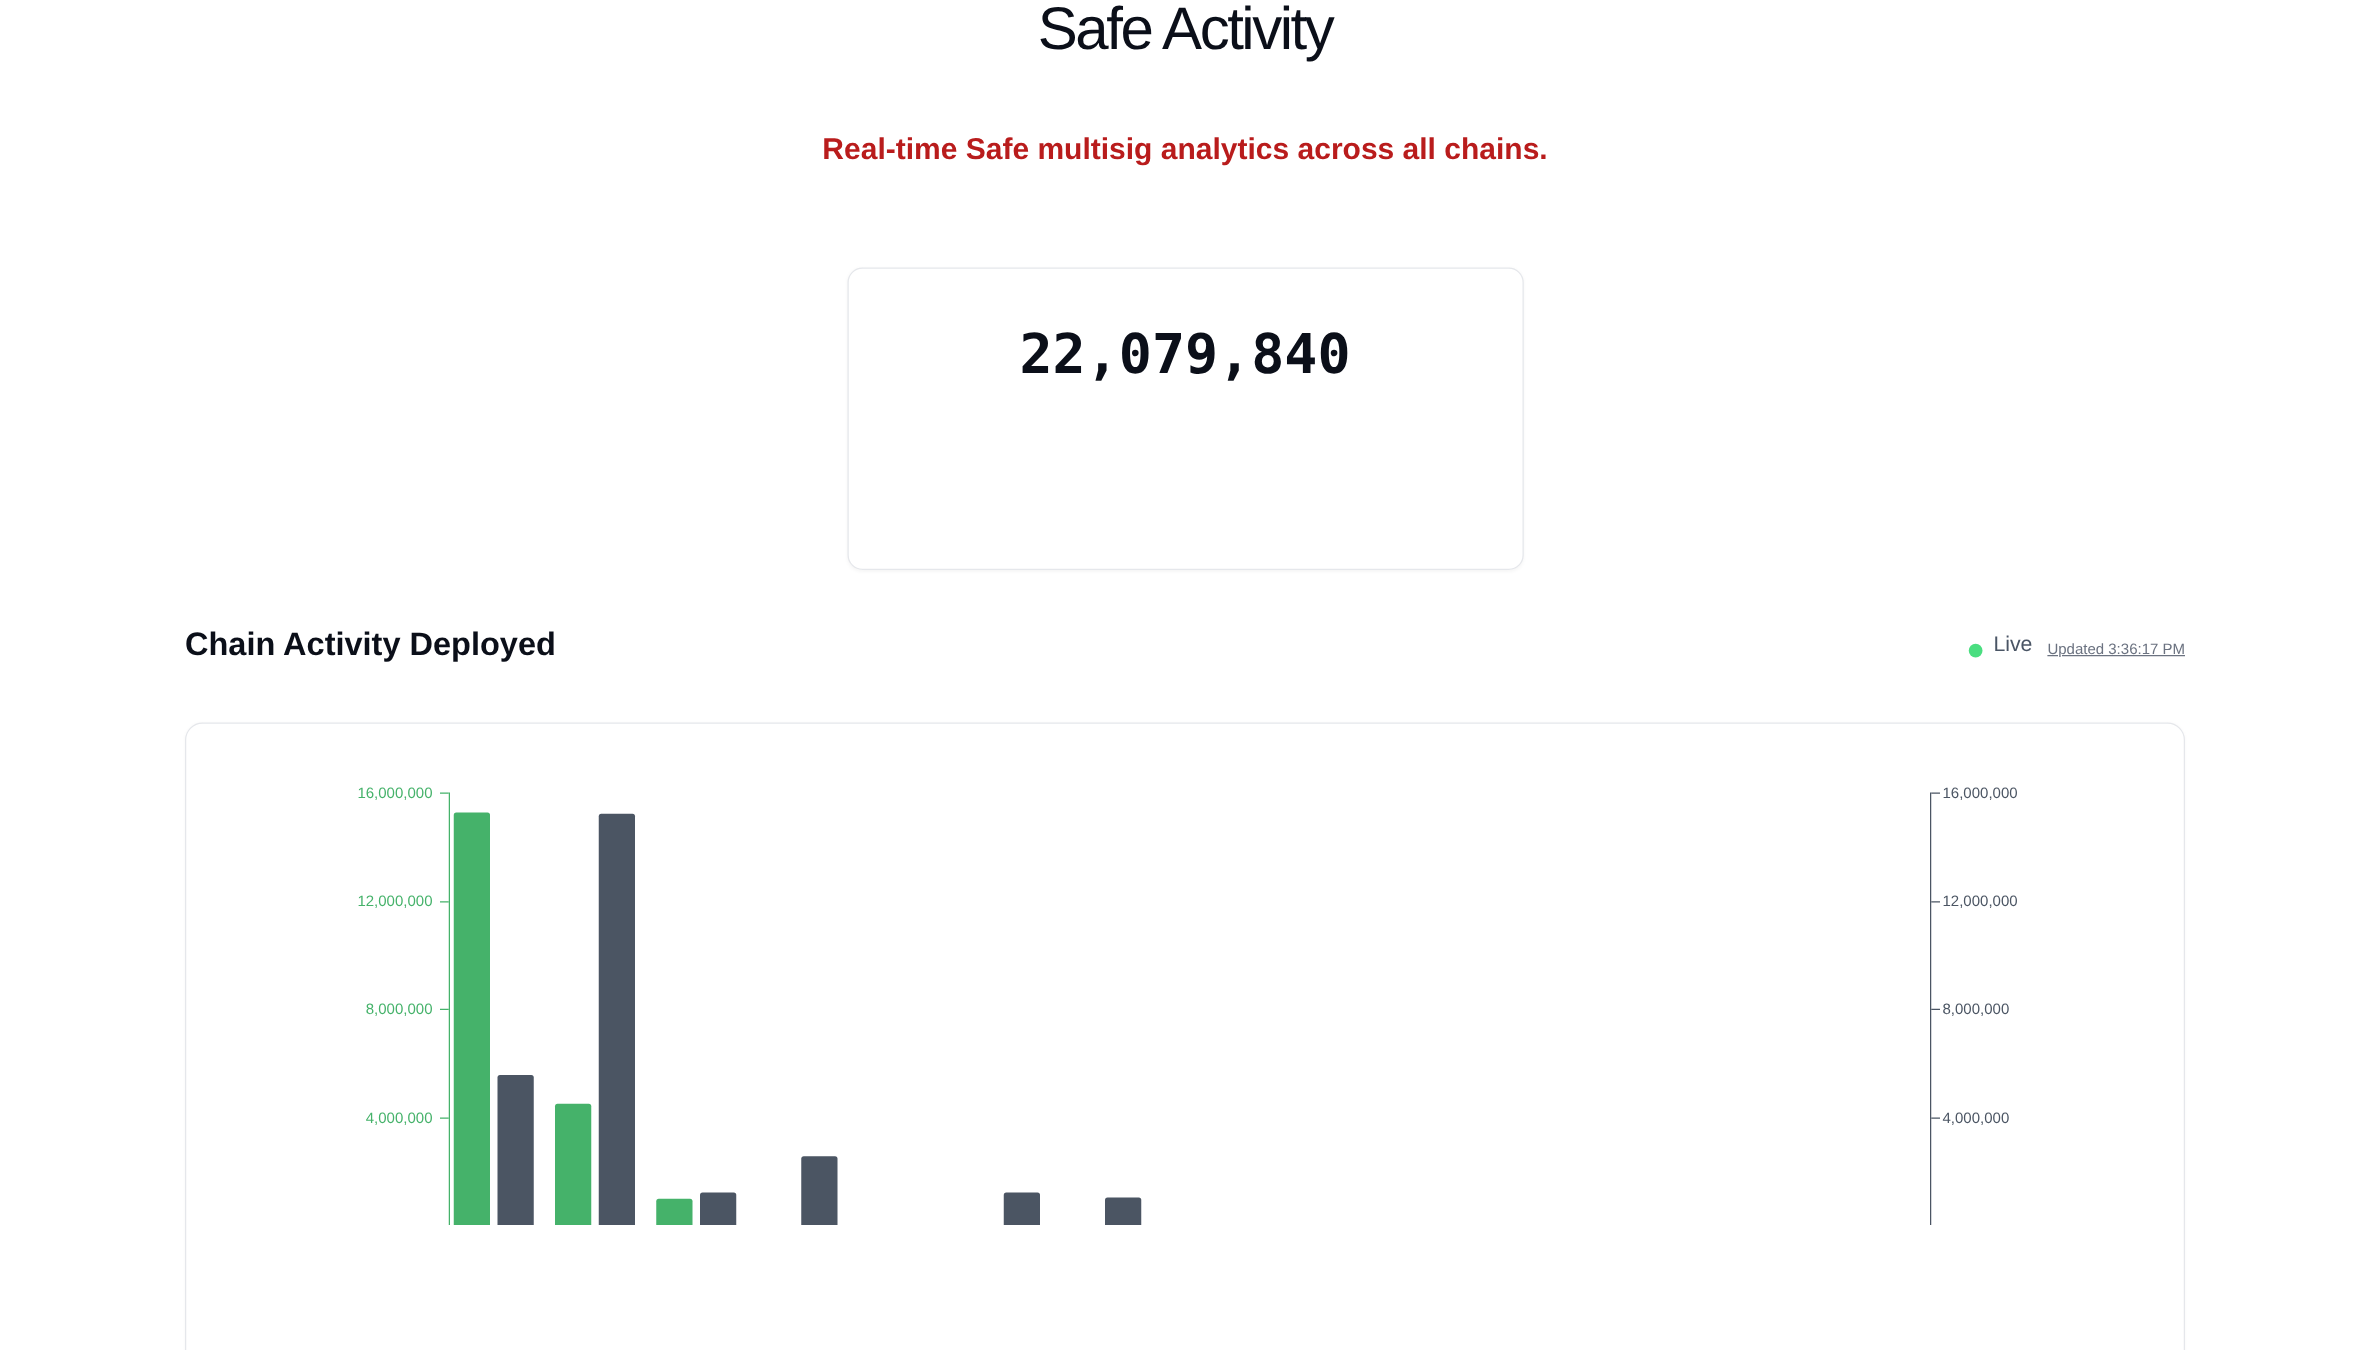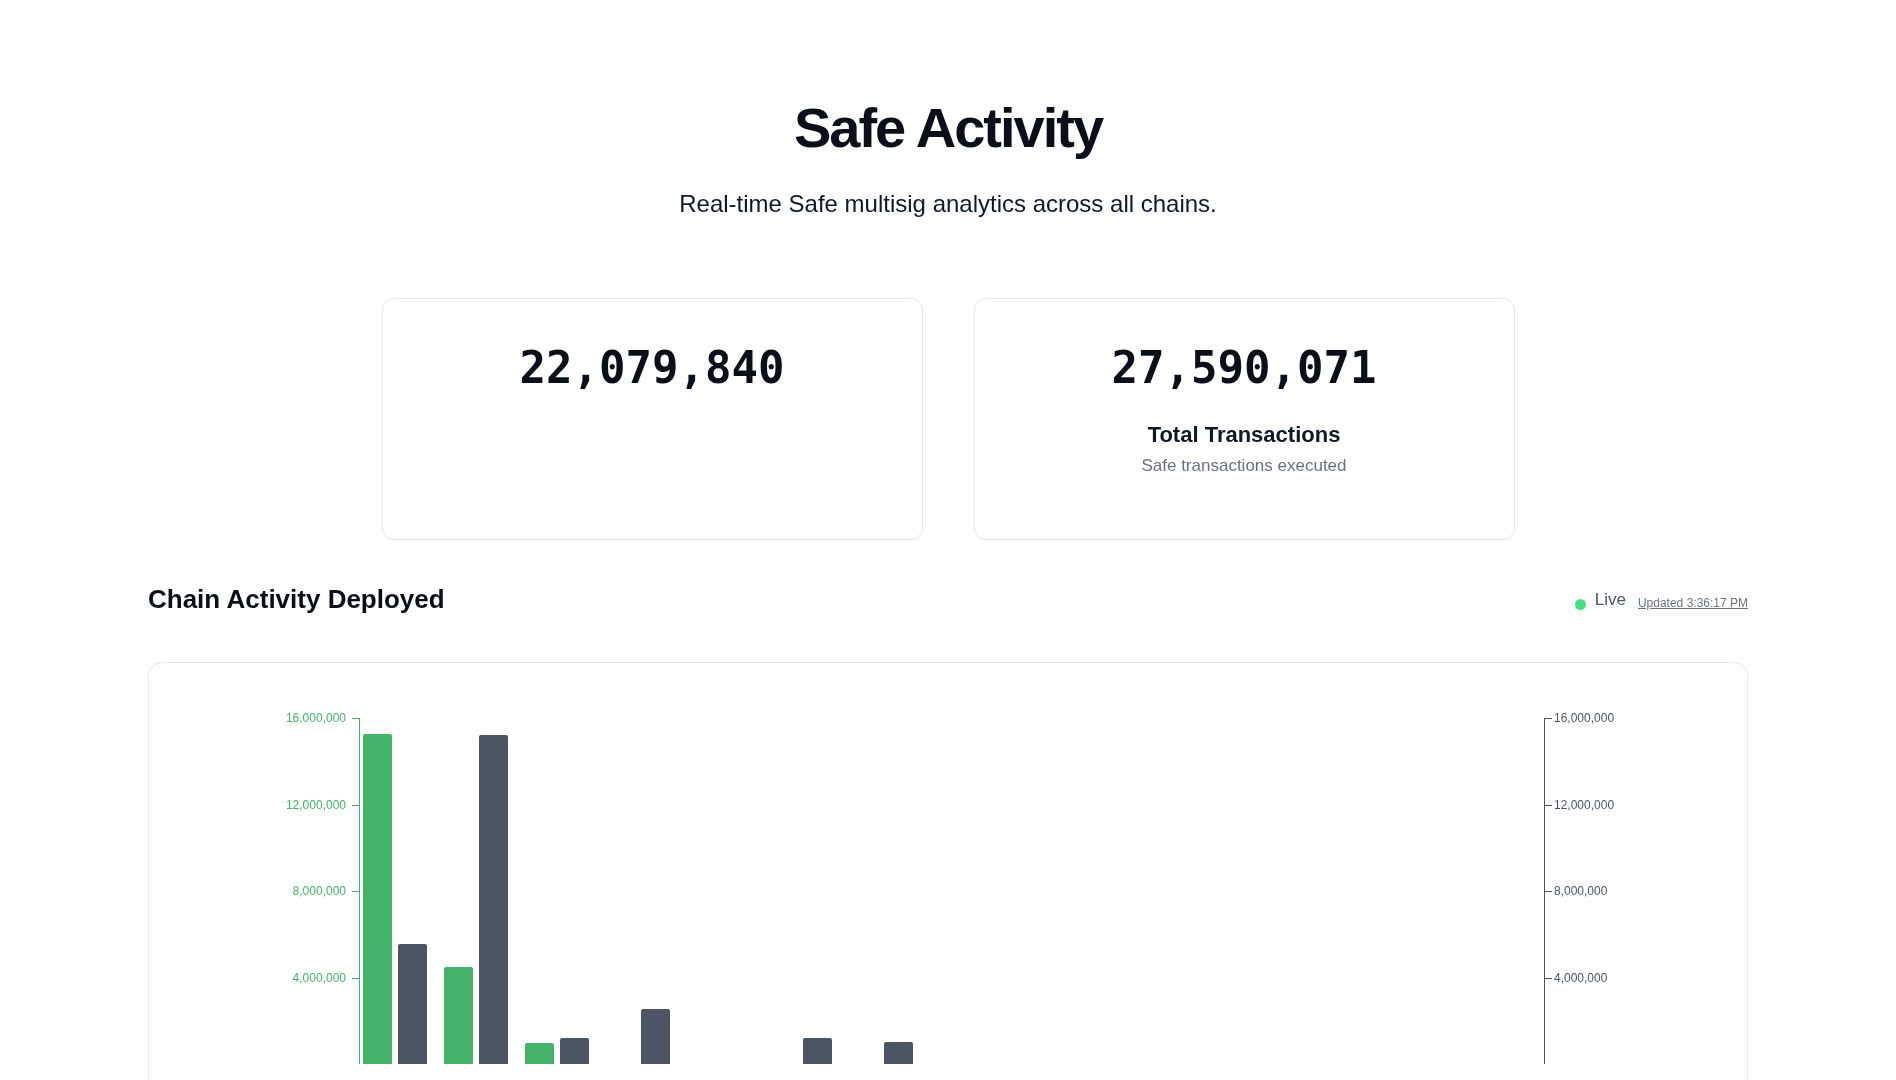--- a/index.html
+++ b/index.html
@@ -5,33 +5,32 @@
   * { margin: 0; padding: 0; box-sizing: border-box; }
   html, body {
     width: 1896px; height: 1080px;
     overflow: hidden;
     background: #ffffff;
     font-family: "Liberation Sans", sans-serif;
     color: #111827;
   }
   .page-header { text-align: center; }
   .page-title {
-    margin-top: 100px;
-    font-size: 56px;
-    font-weight: 700;
+    font-size: 48px;
+    font-weight: 400;
     letter-spacing: -2px;
     line-height: 1;
     color: #0b0f19;
   }
   .page-subtitle {
-    margin-top: 32px;
+    margin-top: 56px;
     font-size: 24px;
     line-height: 31px;
-    color: #0f172a;
-    font-weight: 400;
+    color: #b91c1c;
+    font-weight: 700;
   }
   .stats-row {
     margin-top: 79px;
     display: flex;
     justify-content: center;
     gap: 51px;
   }
   .stat-card {
     width: 541px;
     height: 242px;
@@ -130,25 +129,20 @@
 
   <header class="page-header">
     <h1 class="page-title">Safe Activity</h1>
     <p class="page-subtitle">Real-time Safe multisig analytics across all chains.</p>
   </header>
 
   <div class="stats-row">
     <div class="stat-card">
       <div class="stat-value">22,079,840</div>
     </div>
-    <div class="stat-card">
-      <div class="stat-value">27,590,071</div>
-      <div class="stat-label">Total Transactions</div>
-      <div class="stat-desc">Safe transactions executed</div>
-    </div>
   </div>
 
   <div class="section-row">
     <h2 class="section-heading">Chain Activity Deployed</h2>
     <div class="live-status">
       <span class="live-dot"></span>
       <span class="live-label">Live</span>
       <span class="updated-label">Updated 3:36:17 PM</span>
     </div>
   </div>

